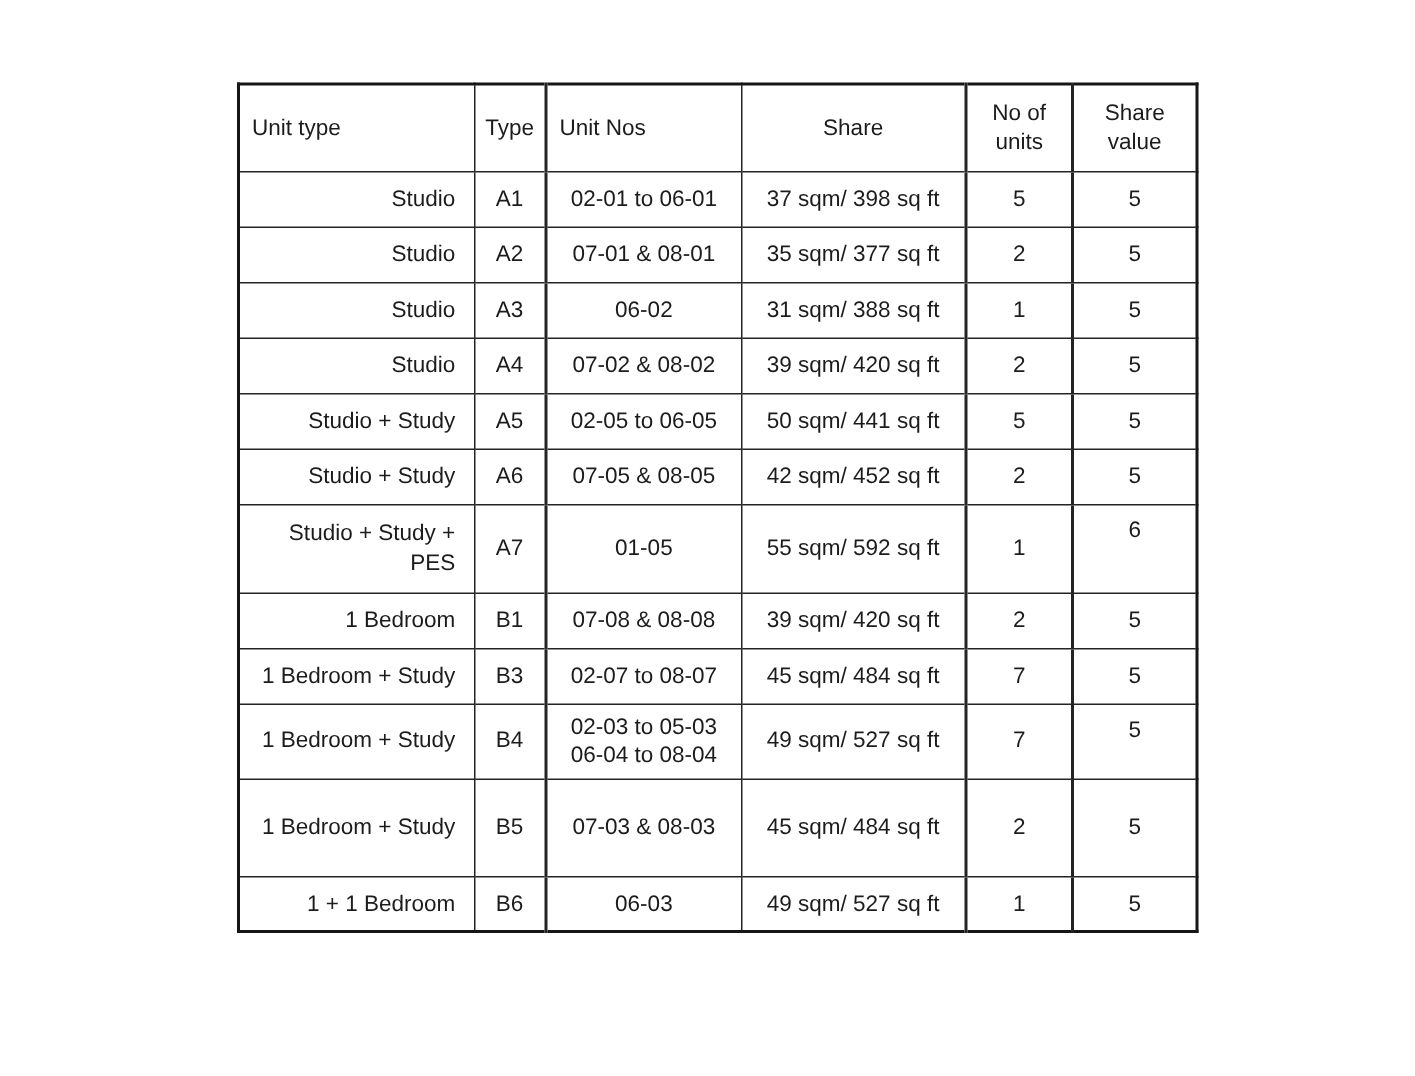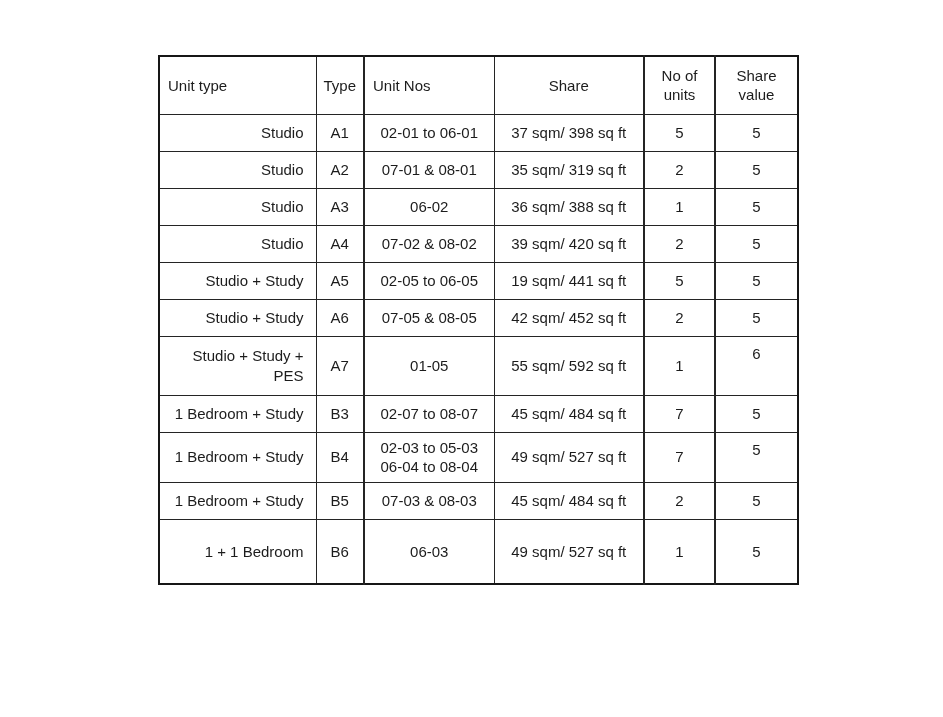--- a/index.html
+++ b/index.html
@@ -79,51 +79,51 @@
             <td class="c-area">37 sqm/ 398 sq ft</td>
             <td class="c-units">5</td>
             <td class="c-share">5</td>
           </tr>
           <tr>
             <td class="c-unit-type">Studio</td>
             <td class="c-type">A2</td>
             <td class="c-unit-nos">
               <div>07-01 &amp; 08-01</div>
             </td>
-            <td class="c-area">35 sqm/ 319 sq ft</td>
+            <td class="c-area">35 sqm/ 377 sq ft</td>
             <td class="c-units">2</td>
             <td class="c-share">5</td>
           </tr>
           <tr>
             <td class="c-unit-type">Studio</td>
             <td class="c-type">A3</td>
             <td class="c-unit-nos">
               <div>06-02</div>
             </td>
-            <td class="c-area">36 sqm/ 388 sq ft</td>
+            <td class="c-area">31 sqm/ 388 sq ft</td>
             <td class="c-units">1</td>
             <td class="c-share">5</td>
           </tr>
           <tr>
             <td class="c-unit-type">Studio</td>
             <td class="c-type">A4</td>
             <td class="c-unit-nos">
               <div>07-02 &amp; 08-02</div>
             </td>
             <td class="c-area">39 sqm/ 420 sq ft</td>
             <td class="c-units">2</td>
             <td class="c-share">5</td>
           </tr>
           <tr>
             <td class="c-unit-type">Studio + Study</td>
             <td class="c-type">A5</td>
             <td class="c-unit-nos">
               <div>02-05 to 06-05</div>
             </td>
-            <td class="c-area">19 sqm/ 441 sq ft</td>
+            <td class="c-area">50 sqm/ 441 sq ft</td>
             <td class="c-units">5</td>
             <td class="c-share">5</td>
           </tr>
           <tr>
             <td class="c-unit-type">Studio + Study</td>
             <td class="c-type">A6</td>
             <td class="c-unit-nos">
               <div>07-05 &amp; 08-05</div>
             </td>
             <td class="c-area">42 sqm/ 452 sq ft</td>
@@ -132,20 +132,30 @@
           </tr>
           <tr>
             <td class="c-unit-type">Studio + Study + PES</td>
             <td class="c-type">A7</td>
             <td class="c-unit-nos">
               <div>01-05</div>
             </td>
             <td class="c-area">55 sqm/ 592 sq ft</td>
             <td class="c-units">1</td>
             <td class="c-share top">6</td>
+          </tr>
+          <tr>
+            <td class="c-unit-type">1 Bedroom</td>
+            <td class="c-type">B1</td>
+            <td class="c-unit-nos">
+              <div>07-08 &amp; 08-08</div>
+            </td>
+            <td class="c-area">39 sqm/ 420 sq ft</td>
+            <td class="c-units">2</td>
+            <td class="c-share">5</td>
           </tr>
           <tr>
             <td class="c-unit-type">1 Bedroom + Study</td>
             <td class="c-type">B3</td>
             <td class="c-unit-nos">
               <div>02-07 to 08-07</div>
             </td>
             <td class="c-area">45 sqm/ 484 sq ft</td>
             <td class="c-units">7</td>
             <td class="c-share">5</td>

